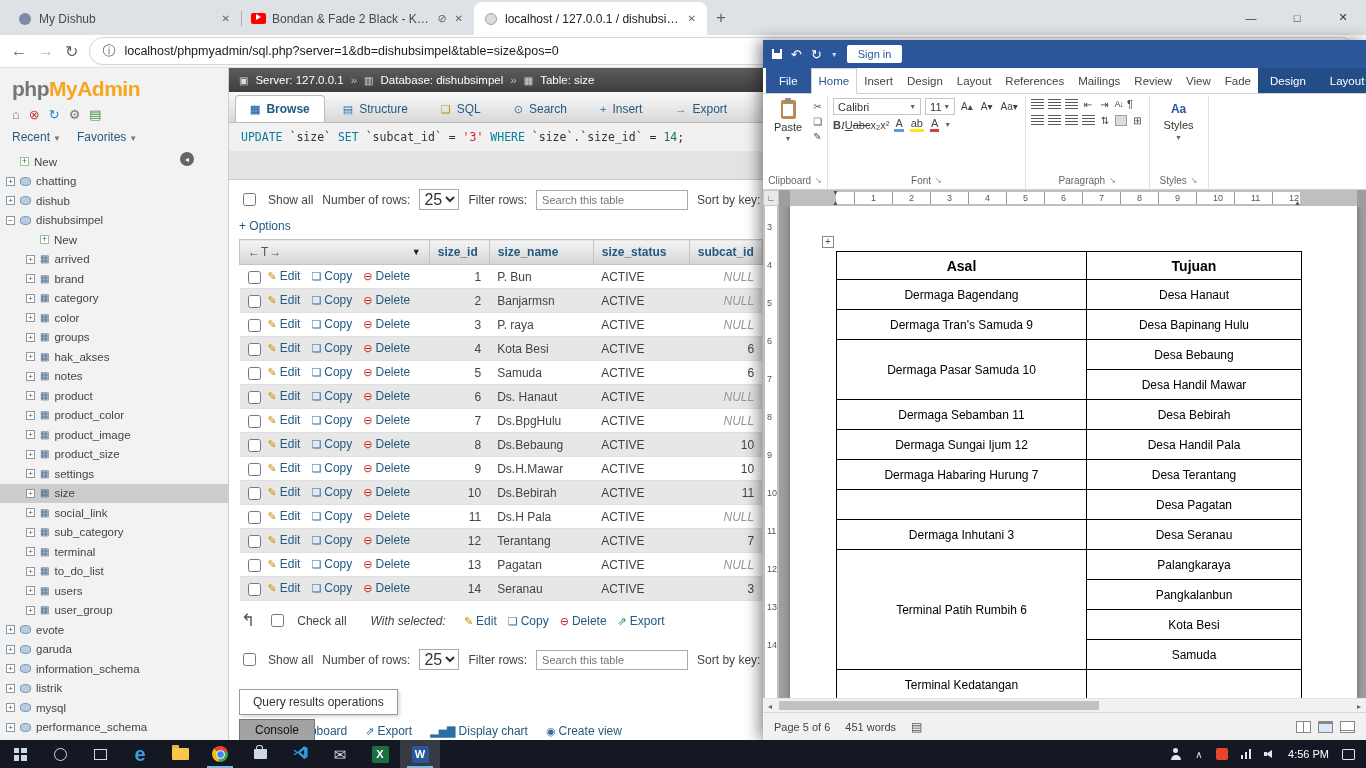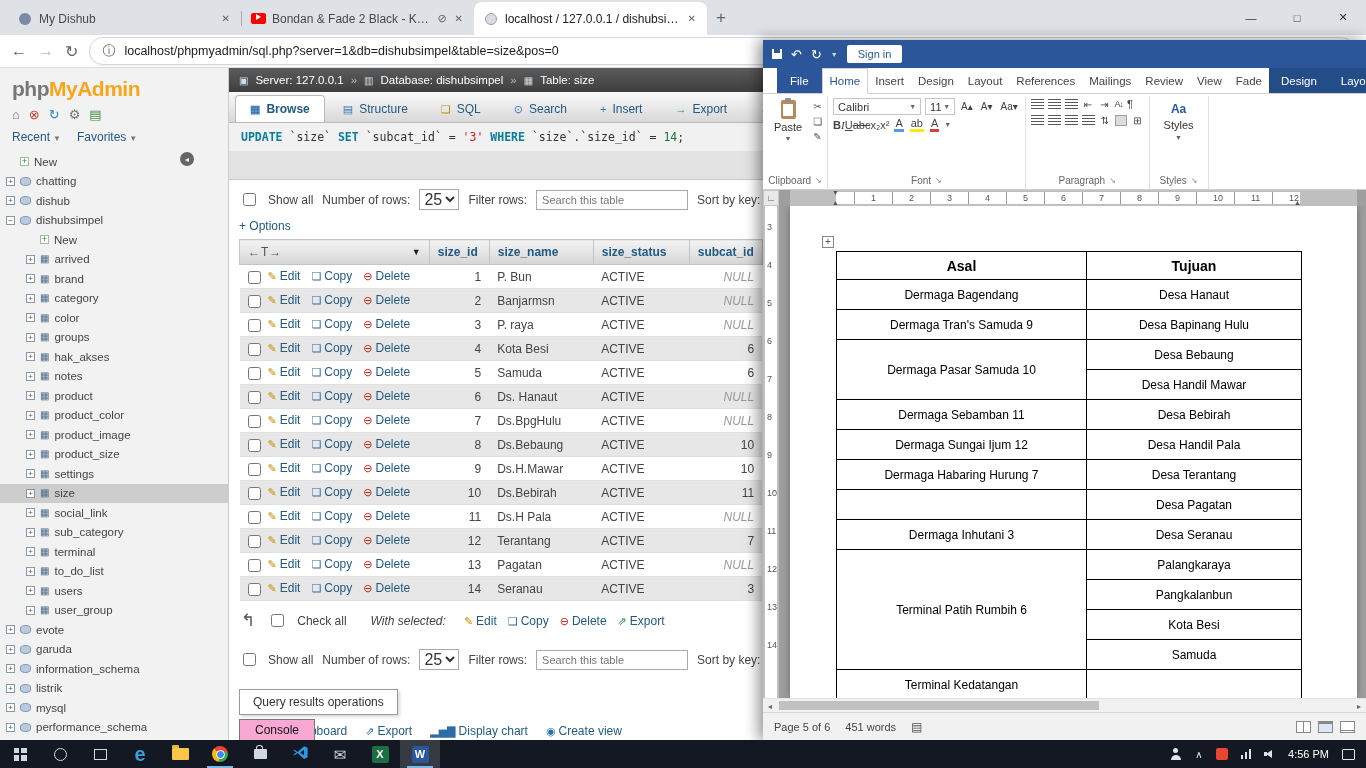--- a/index.html
+++ b/index.html
@@ -65,21 +65,21 @@
   .bicon{font-size:10px;color:#cfdde8}
   .bitem{color:#fff}
   #pma-tabs{height:30px;background:linear-gradient(#fafafa,#d8d8d8);border-bottom:1px solid #bbb;display:flex;align-items:flex-end;padding:0 6px;gap:3px}
   .ptab{display:flex;align-items:center;gap:6px;padding:6px 14px;font-size:12px;color:#235a81;border:1px solid transparent;border-bottom:none;border-radius:4px 4px 0 0}
   .ptab.active{background:#fff;border-color:#bbb;font-weight:bold}
   .pticon{font-size:11px;color:#3a78b5}
   .ptab:nth-child(3) .pticon{color:#c09000}
   .ptab:nth-child(6) .pticon{color:#2e8b57}
   .sqlbox{border-bottom:1px solid #c8c8c8}
   #sql-q{padding:7px 12px;background:#f1f1f1;font-family:"DejaVu Sans Mono",monospace;font-size:11.5px;color:#333;white-space:pre-wrap}
-  .tk-kw{color:#0a7d9c;font-weight:bold}
+  .tk-kw{color:#0a7d9c;font-weight:normal}
   .tk-str{color:#cc2222}
   .tk-num{color:#1b7742}
   .tk-id,.tk-plain{color:#333}
   .sql-band{height:28px;background:#e3e3e3}
   .pcontrols{display:flex;align-items:center;gap:9px;padding:9px 10px;font-size:12px;white-space:nowrap}
   .pcontrols select{font-size:16px;border:1px solid #aaa;background:#fff;color:#333}
   .pcontrols input[type=text]{width:152px;height:20px;border:1px solid #aaa;padding:0 5px;font-size:11px;box-sizing:border-box}
   .options{color:#235a81;font-size:12px;padding:0 10px 6px}
   table.grid{border-collapse:collapse;margin-left:10px;font-size:12px}
   .grid th{background:linear-gradient(#f4f4f4,#d5d5d5);border:1px solid #c4c4c4;padding:3px 8px;font-weight:bold;color:#235a81;text-align:left;height:18px}
@@ -96,34 +96,34 @@
   .c-num{text-align:right;min-width:44px}
   .c-name{min-width:88px}
   .c-status{min-width:80px}
   .nullv{font-style:italic;color:#999}
   .gfoot{display:flex;align-items:center;gap:10px;padding:10px 12px;font-size:12px}
   .checkall-arrow{font-size:17px;color:#555;line-height:10px;margin-right:2px}
   .wsel{font-style:italic;color:#444;margin:0 8px 0 14px}
   .qops{display:inline-block;border:1px solid #9a9a9a;background:#fff;padding:5px 13px;margin:10px 0 0 10px;font-size:12px;color:#333;box-shadow:2px 2px 3px rgba(0,0,0,.15)}
   #result-ops{display:flex;gap:18px;padding:9px 12px;font-size:12px;color:#235a81}
   .roplink .ricon{color:#2e6da4}
-  .console-tab{position:absolute;left:10px;bottom:0;background:#f9a8d4;border:1px solid #777;border-bottom:none;padding:3px 15px;font-size:12px;color:#111}
+  .console-tab{position:absolute;left:10px;bottom:0;background:#a3a3a3;border:1px solid #777;border-bottom:none;padding:3px 15px;font-size:12px;color:#111}
 
   
   #word{position:absolute;left:763px;top:40px;width:603px;height:700px;background:#fff;z-index:2;
         box-shadow:-4px 0 14px rgba(0,0,0,.45);overflow:hidden}
   .wtitle{height:28px;background:#2b579a;display:flex;align-items:center;color:#fff;padding:0 9px;gap:9px;box-sizing:border-box}
   .qat{display:flex;gap:9px;align-items:center}
   .qat-save{width:10px;height:10px;background:#fff;position:relative;display:inline-block}
   .qat-save::after{content:"";position:absolute;left:2px;top:0;width:6px;height:4px;background:#2b579a}
   .qat-glyph{font-size:13px;color:#fff;line-height:1}
   .qat-caret{font-size:7px;color:#cdd9ec}
   .wtitle-text{flex:1;text-align:center;font-size:12px;white-space:nowrap;overflow:hidden}
   .signin{background:#fff;color:#2b579a;font-size:11px;padding:3px 11px;border-radius:2px}
-  #wtabs-row{height:26px;display:flex;align-items:stretch;background:#fff;border-bottom:1px solid #d2d0ce;padding-left:14px;box-sizing:border-box}
+  #wtabs-row{height:26px;display:flex;align-items:stretch;background:#fff;border-bottom:1px solid #d2d0ce;padding-left:3px;box-sizing:border-box}
   #wtabs,#wctx{display:flex}
   .wtab{padding:0 7px;display:flex;align-items:center;font-size:11.5px;color:#444}
   .wtab.file{background:#2b579a;color:#fff;padding:0 13px}
   .wtab.active{color:#2b579a;border:1px solid #d2d0ce;border-bottom:1px solid #fff;margin-bottom:-1px}
   #wctx{margin-left:auto}
   .wtab.ctx{background:#234d87;color:#fff;padding:0 12px}
 
   .ribbon{height:96px;display:flex;background:#fff;border-bottom:1px solid #d2d0ce;box-sizing:border-box;padding-top:2px}
   .rgroup{display:flex;flex-direction:column;border-right:1px solid #e3e1df;padding:2px 5px;position:relative;box-sizing:border-box}
   .rglabel{margin-top:auto;font-size:10px;color:#666;display:flex;align-items:center;justify-content:center;gap:4px;padding:2px 0 1px}

